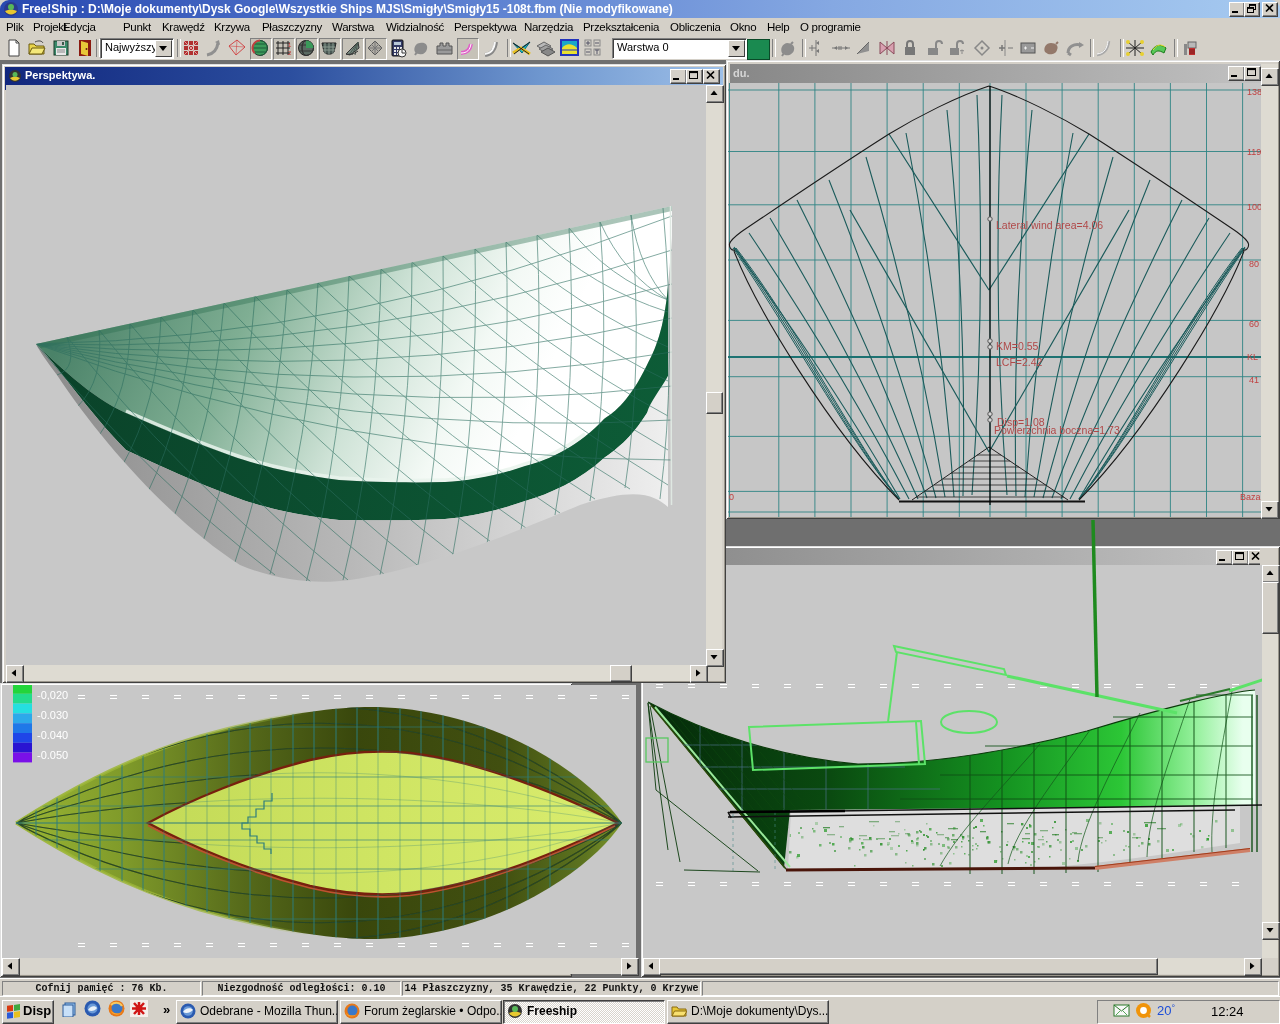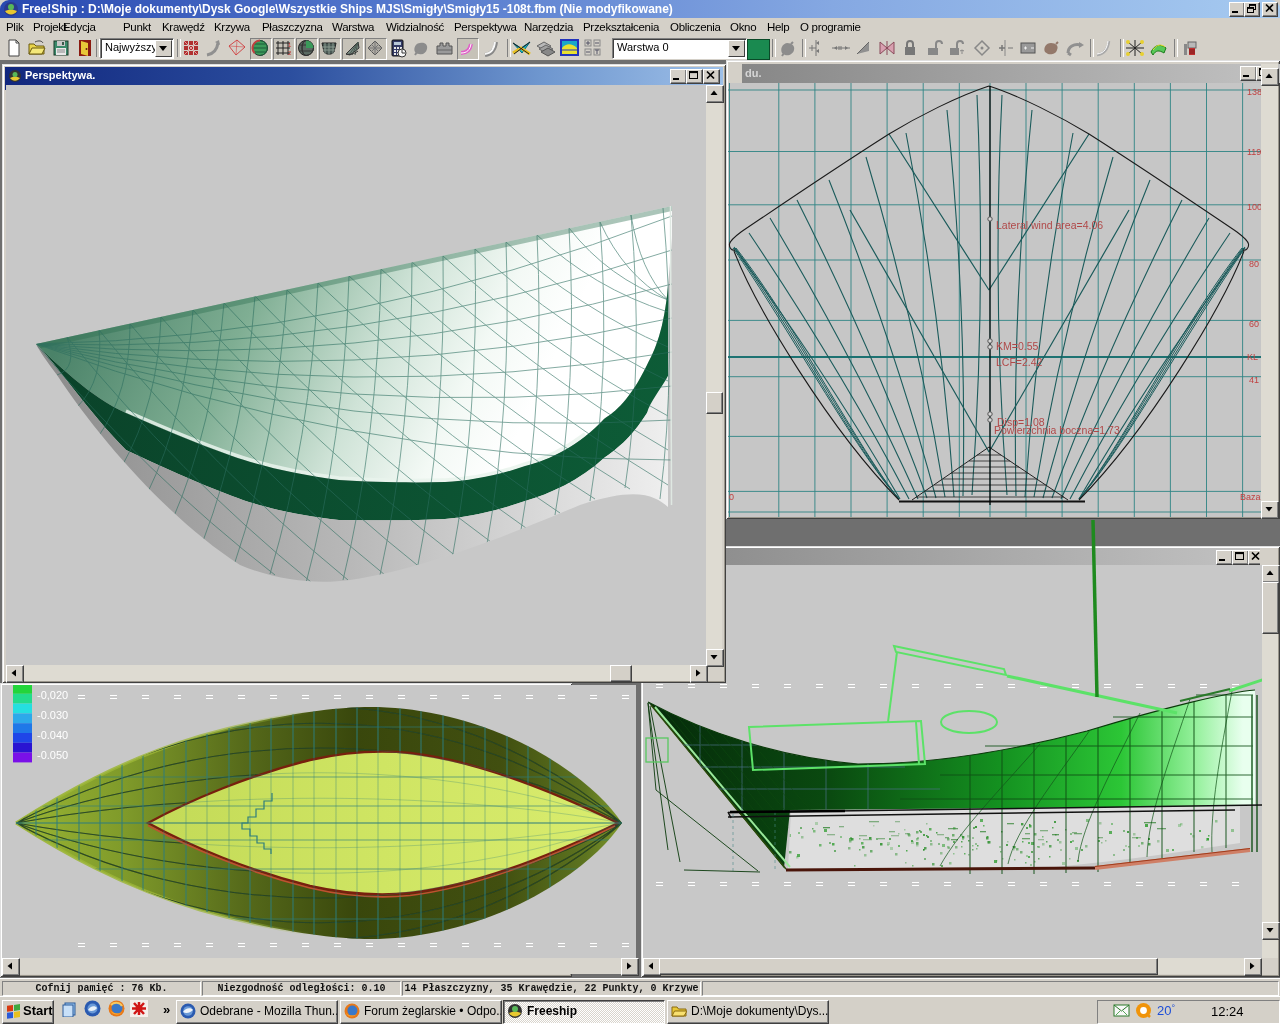--- a/index.html
+++ b/index.html
@@ -87,21 +87,21 @@
     </div>
 </div>
 
 <div id="menubar" class="abs">
   <span style="left:6px">Plik</span>
     <span style="left:33px">Projekt</span>
     <span style="left:63px">Edycja</span>
   <span style="left:123px">Punkt</span>
     <span style="left:162px">Krawędź</span>
     <span style="left:214px">Krzywa</span>
-  <span style="left:262px">Płaszczyzna</span>
+  <span style="left:262px">Płaszczyzny</span>
     <span style="left:332px">Warstwa</span>
     <span style="left:386px">Widzialność</span>
   <span style="left:454px">Perspektywa</span>
     <span style="left:524px">Narzędzia</span>
     <span style="left:583px">Przekształcenia</span>
     <span style="left:670px">Obliczenia</span>
   <span style="left:730px">Okno</span>
     <span style="left:767px">Help</span>
     <span style="left:800px">O programie</span>
 </div>
@@ -328,21 +328,21 @@
   <div class="tbtn" style="left:1180px"><svg width="22" height="20">
         <rect x="4" y="6" width="3" height="11" fill="#888"></rect>
         <rect x="8" y="4" width="8" height="6" fill="#b8b8b8" stroke="#666"></rect>
         <rect x="9" y="10" width="6" height="7" fill="#c03030"></rect>
         <path d="M10 11v5M12 11v5M14 11v5" stroke="#7a1a1a"></path>
       </svg></div>
 </div>
 
 <div id="mdi" class="abs">
   <div class="win" style="left:726px;top:0;width:554px;height:459px">
-    <div class="ttl inactive" style="left:16px;top:4px;width:539px;height:19px">
+    <div class="ttl inactive" style="left:4px;top:4px;width:539px;height:19px">
         <span class="t" style="left:3px;top:3px">du.</span>
       <div class="mbtn" style="left:498px">
           <svg width="13" height="11" style="position:absolute;left:0;top:0">
             <rect x="2" y="8" width="6" height="2" fill="#000"></rect>
           </svg>
         </div>
         <div class="mbtn" style="left:514px">
           <svg width="13" height="11" style="position:absolute;left:0;top:0">
             <rect x="2.5" y="1.5" width="8" height="7" fill="none" stroke="#000"></rect>
             <rect x="2.5" y="1.5" width="8" height="1.6" fill="#000"></rect>
@@ -943,21 +943,21 @@
 <div id="taskbar" class="abs">
   <div class="task" style="left:2px;width:50px;font-weight:bold;font-size:13px;">
     <svg class="ti" viewBox="0 0 16 16">
         <g transform="skewY(-8)">
           <rect x="1" y="3" width="6" height="6" fill="#d83a10"></rect>
           <rect x="8" y="3" width="6" height="6" fill="#3fa83f"></rect>
           <rect x="1" y="10" width="6" height="6" fill="#2a5ad8"></rect>
           <rect x="8" y="10" width="6" height="6" fill="#e8c020"></rect>
         </g>
       </svg>
-    <span class="tt" style="left:20px">Start</span>
+    <span class="tt" style="left:20px">Disp</span>
   </div>
   <svg class="abs" style="left:62px;top:4px" width="16" height="16">
       <rect x="3" y="2" width="10" height="12" fill="#9ec8f0" stroke="#2a5a9a"></rect>
       <rect x="1" y="4" width="10" height="12" fill="#c8e0f8" stroke="#2a5a9a"></rect>
     </svg>
   <svg class="abs" style="left:84px;top:3px" width="17" height="17">
       <circle cx="8.5" cy="8.5" r="8" fill="#2a5ab0"></circle>
       <circle cx="8.5" cy="8.5" r="5" fill="#6a9ad8"></circle>
       <path d="M4 10c2-4 7-5 9-2-2 3-6 4-9 2z" fill="#e8f0f8"></path>
     </svg>

